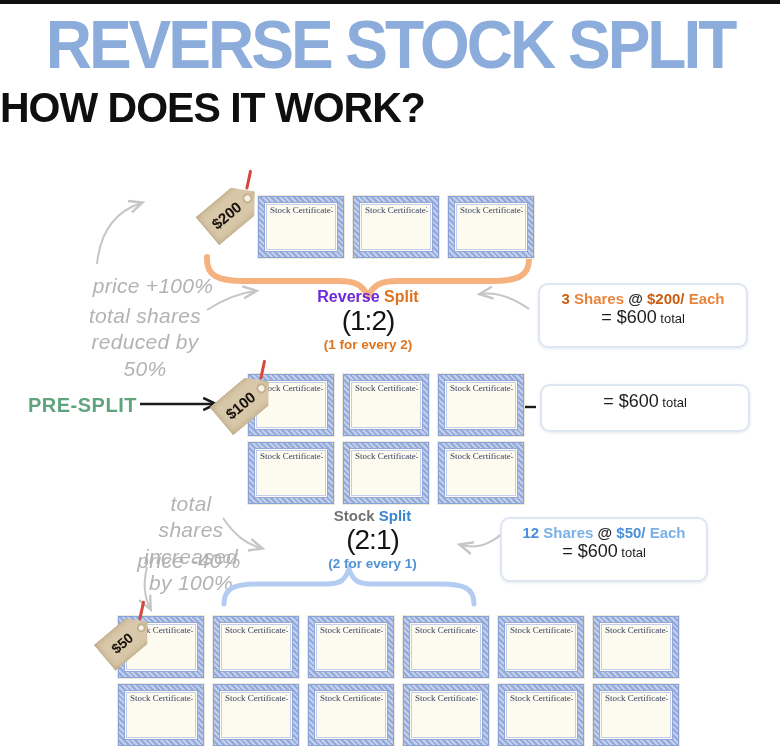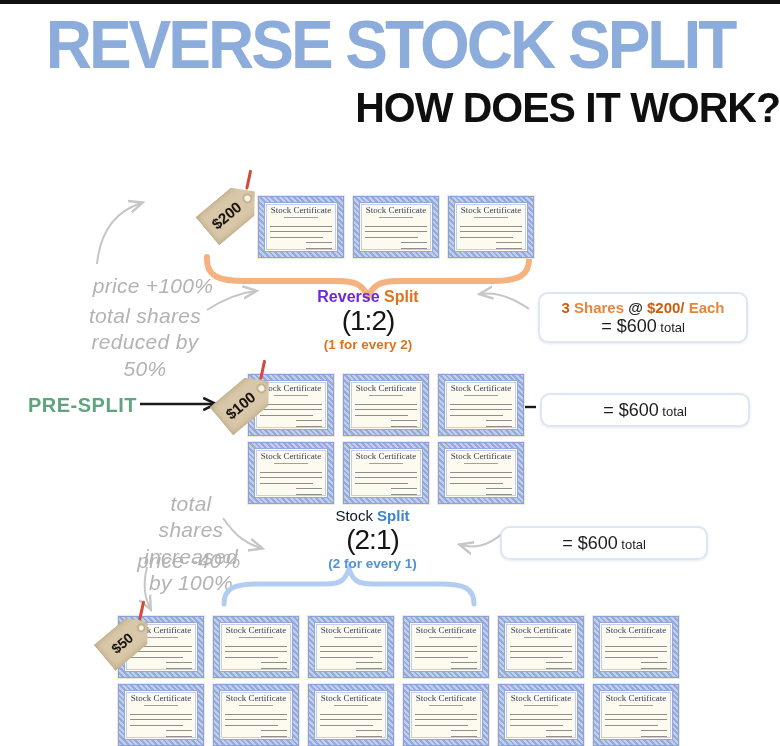--- a/index.html
+++ b/index.html
@@ -8,21 +8,21 @@
     background:#ffffff;font-family:"Liberation Sans","DejaVu Sans",sans-serif;
   }
   #top-bar{position:absolute;left:0;top:0;width:780px;height:4px;background:#111;}
   
   .main-title{
     position:absolute;left:0;top:4px;width:780px;text-align:center;
     font-size:64px;font-weight:bold;letter-spacing:-3px;color:#8cacdb;
     transform:scaleY(1.08);transform-origin:top center;white-space:nowrap;
   }
   .sub-title{
-    position:absolute;left:0;top:84px;width:780px;text-align:right;
+    position:absolute;left:0;top:84px;width:780px;text-align:left;
     font-size:41px;font-weight:bold;letter-spacing:-1px;color:#0f0f0f;
     transform:scaleY(1.02);transform-origin:top center;white-space:nowrap;
   }
   
   .tag{position:absolute;width:62px;height:37px;transform:rotate(-40deg);z-index:6;}
   .tag-body{
     position:absolute;inset:0;background:#d8c7a8;
     clip-path:polygon(0 0,74% 0,100% 50%,74% 100%,0 100%);
     box-shadow:inset 0 0 6px rgba(120,100,60,.45);
   }
@@ -43,21 +43,21 @@
   .cert-row{position:absolute;display:flex;gap:9px;z-index:2;}
   .cert{
     width:86px;height:62px;box-sizing:border-box;padding:5px;flex:0 0 auto;
     background:#9db2e0;border:1px solid #8ba2d6;
     background-image:repeating-linear-gradient(45deg,rgba(255,255,255,.38) 0 2px,rgba(122,146,200,.25) 2px 4px);
     box-shadow:0 0 0 1px #efe9da;
   }
   .cert-inner{
     height:100%;box-sizing:border-box;background:#fdfaef;border:1px solid #93a8d8;
     box-shadow:inset 0 0 0 1px #fdfaef,inset 0 0 0 2px #c2cfec;
-    padding:2px 5px;display:flex;flex-direction:column;overflow:hidden;
+    padding:2px 5px;display:flex;flex-direction:row;overflow:hidden;
   }
   .cert-title{
     font-family:"Liberation Serif","DejaVu Serif",serif;font-size:9px;line-height:1.15;
     color:#35415d;text-align:center;white-space:nowrap;
   }
   .cert-subline{width:56%;height:2px;margin:0 auto 3px;border-bottom:1px solid #a0a0a0;}
   .cert-line{border-bottom:1px solid #8f8f8f;height:6px;}
   .cert-line.full{width:100%;}
   .cert-line.w85{width:85%;}
   .cert-line.w42{width:42%;margin-left:auto;}
@@ -67,29 +67,28 @@
     text-align:center;letter-spacing:.3px;
   }
   
   .split-label{position:absolute;text-align:center;z-index:3;}
   .split-label .line1{font-size:16px;line-height:1.1;}
   .split-label .ratio{font-size:28px;font-weight:normal;letter-spacing:-1px;color:#141414;line-height:1.1;}
   .split-label .note{font-size:13.5px;font-weight:bold;line-height:1.3;}
   .orange .w1{color:#6d28d9;font-weight:bold;}
   .orange .w2{color:#dd731e;font-weight:bold;}
   .orange .note{color:#dd731e;}
-  .bluelbl .w1{color:#0f172a;font-weight:normal;}
+  .bluelbl .w1{color:#737373;font-weight:bold;}
   .bluelbl .w2{color:#3c86cd;font-weight:bold;}
   .bluelbl .note{color:#4f93d4;}
   
   .shares-box{
     position:absolute;background:#ffffff;border:2px solid #dde6f2;border-radius:10px;
-    padding:5px 10px 4px;text-align:center;z-index:5;box-shadow:0 1px 3px rgba(60,80,120,.12);
+    padding:5px 10px 18px;text-align:center;z-index:5;box-shadow:0 1px 3px rgba(60,80,120,.12);
     white-space:nowrap;
-    margin-top:9px;
   }
   .shares-box .l1{font-size:15px;font-weight:bold;}
   .shares-box .l2{font-size:13px;font-weight:normal;color:#1d1d1d;}
   .shares-box .l2 .big{font-size:18px;letter-spacing:0;}
   .shares-box .at{color:#2b2b2b;}
   .ob .strong{color:#cb5d10;} .ob .soft{color:#e8853c;}
   .gb .strong{color:#4f9e6e;} .gb .soft{color:#79b28f;}
   .bb .strong{color:#4a90da;} .bb .soft{color:#79b1e8;}
   
   .presplit{
@@ -283,20 +282,21 @@
   <div class="annotation" style="left:135px;top:491px;width:112px;">total shares increased by 100%</div>
   <div class="annotation" style="left:134px;top:548px;width:110px;">price -40%</div>
 
   <div class="split-label bluelbl" style="left:285px;top:508px;width:175px;">
     <div class="line1" style="font-size:15px;"><span class="w1">Stock</span><span class="w2"> Split</span></div>
     <div class="ratio">(2:1)</div>
     <div class="note">(2 for every 1)</div>
   </div>
 
   <div class="shares-box bb" style="left:500px;top:517px;width:184px;">
+    <div class="l1"><span class="strong">12 </span><span class="soft">Shares </span><span class="at"> @ </span><span class="strong"> $50/</span><span class="soft"> Each</span></div>
     <div class="l2"><span class="big">= $600</span><span> total</span></div>
   </div>
 
   <div class="tag" style="left:98px;top:623px;width:56px;height:34px;">
     <div class="tag-body"></div>
     <span class="tag-text" style="width:38px;font-size:14px;">$50</span>
     <span class="tag-hole" style="right:4px;width:9px;height:9px;margin-top:-4px;"></span>
     <span class="tag-string" style="top:3px;"></span>
   </div>
 

